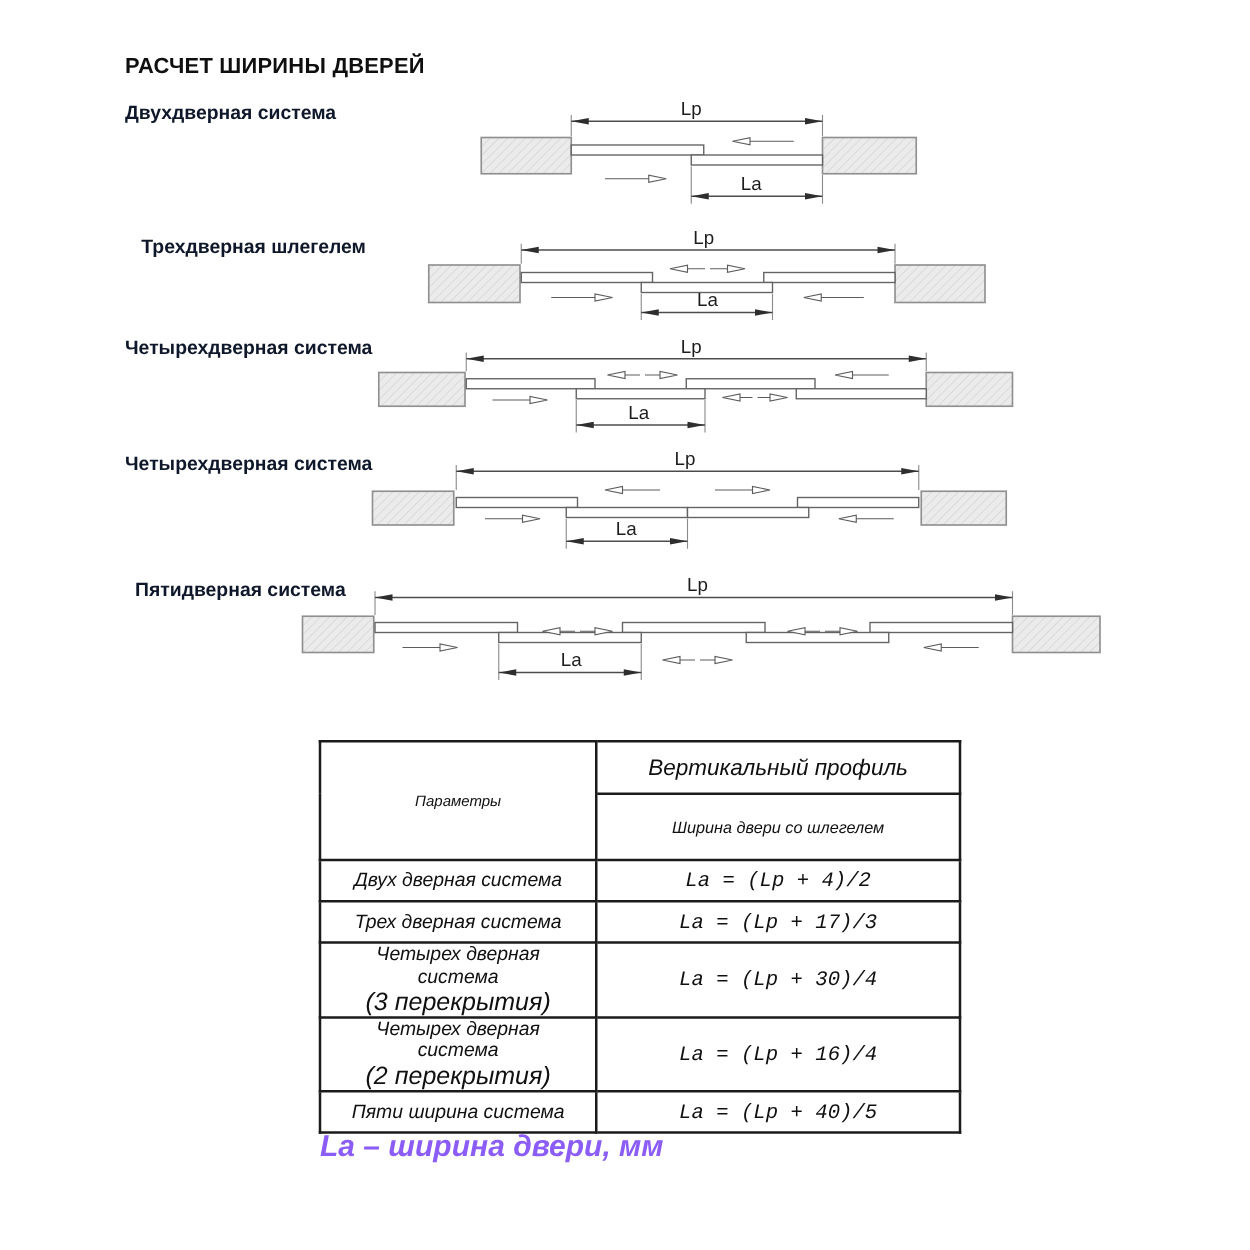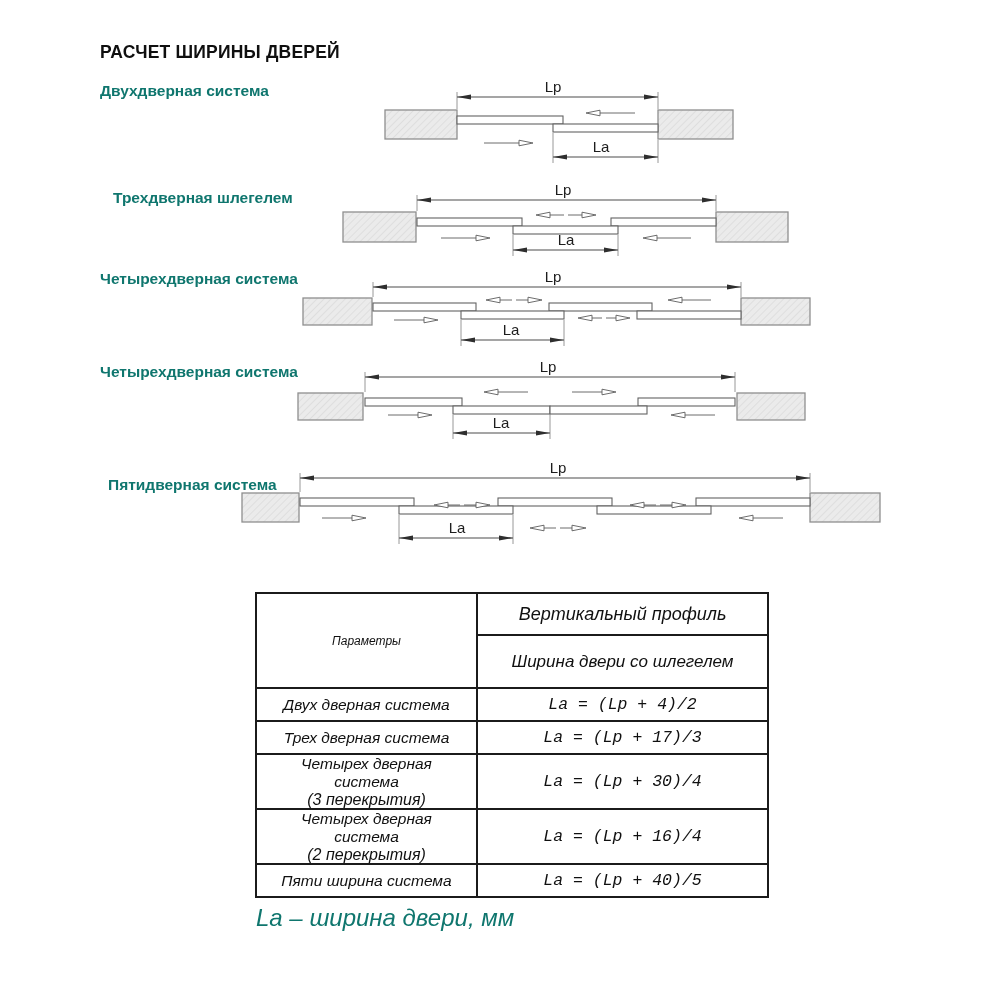--- a/index.html
+++ b/index.html
@@ -1,62 +1,62 @@
 <!DOCTYPE html>
 <html><head>
 <meta charset="utf-8">
 <style>
   html,body{margin:0;padding:0;background:#ffffff;}
   .page{position:relative;width:1000px;height:1000px;background:#fff;overflow:hidden;
         font-family:"Liberation Sans",sans-serif;color:#111;}
   .title{position:absolute;left:100px;top:42px;font-size:17.5px;font-weight:bold;
          letter-spacing:0.2px;color:#0f0f0f;}
-  .dlabel{position:absolute;font-size:15.5px;font-weight:bold;color:#0f766e;white-space:nowrap;}
+  .dlabel{position:absolute;font-size:15.5px;font-weight:bold;color:#0f172a;white-space:nowrap;}
   .diag{position:absolute;}
 
   
   .wall{stroke:#8f8f8f;stroke-width:1.3;}
   .door{fill:#ffffff;stroke:#636363;stroke-width:1.1;}
   .ext{stroke:#8c8c8c;stroke-width:0.9;}
   .dim{stroke:#4c4c4c;stroke-width:1.1;}
   .dimhead{fill:#2e2e2e;stroke:none;}
   .mov{stroke:#5c5c5c;stroke-width:0.9;fill:none;}
   .movhead{fill:#ffffff;stroke:#5c5c5c;stroke-width:0.9;}
   .dimlabel{font-family:"Liberation Sans",sans-serif;font-size:15px;fill:#1d1d1d;text-anchor:middle;}
 
   
   .ptable{position:absolute;left:255px;top:592px;border-collapse:collapse;table-layout:fixed;
           font-style:italic;color:#101010;}
   .ptable td{border:2px solid #1b1b1b;text-align:center;vertical-align:middle;padding:0 18px;}
   .c-param{width:221px;}
   .c-value{width:291px;}
   .vh-top{font-size:18px;height:40px;}
-  .vh-bottom{font-size:17px;height:51px;}
+  .vh-bottom{font-size:13px;height:51px;}
   .param-head{font-size:12px;}
   .rname{font-size:15.5px;display:block;line-height:1.15;}
-  .rnote{font-size:16px;display:block;line-height:1.1;}
+  .rnote{font-size:20px;display:block;line-height:1.1;}
   .formula{font-size:16.5px;white-space:nowrap;font-family:Liberation Mono, monospace;}
   .r-short{height:33px;}
   .r-tall{height:25px;}
 
   .legend{position:absolute;left:256px;top:897px;font-style:italic;font-size:24px;
-          color:#0f766e;line-height:41px;white-space:nowrap;}
+          color:#8b5cf6;line-height:41px;white-space:nowrap;font-weight:bold;}
 </style>
 </head>
 <body>
 
 <div class="page">
 
   <div class="title">РАСЧЕТ ШИРИНЫ ДВЕРЕЙ</div>
 
   <div class="dlabel" style="left:100px;top:82px">Двухдверная система</div>
   <div class="dlabel" style="left:113px;top:189px">Трехдверная шлегелем</div>
   <div class="dlabel" style="left:100px;top:270px">Четырехдверная система</div>
   <div class="dlabel" style="left:100px;top:363px">Четырехдверная система</div>
-  <div class="dlabel" style="left:108px;top:476px">Пятидверная система</div>
+  <div class="dlabel" style="left:108px;top:464px">Пятидверная система</div>
 
   <svg class="diag" style="left:378px;top:78px" width="362" height="90" viewBox="378 78 362 90">
     <defs>
       <pattern id="h1" width="5" height="5" patternUnits="userSpaceOnUse" patternTransform="rotate(45)">
         <rect width="5" height="5" fill="#ebebeb"></rect>
           <line x1="0" y1="0" x2="0" y2="5" stroke="#d5d5d5" stroke-width="1.2"></line>
       </pattern>
     </defs>
     <g>
       <rect class="wall" fill="url(#h1)" x="385" y="110" width="72" height="29"></rect>

